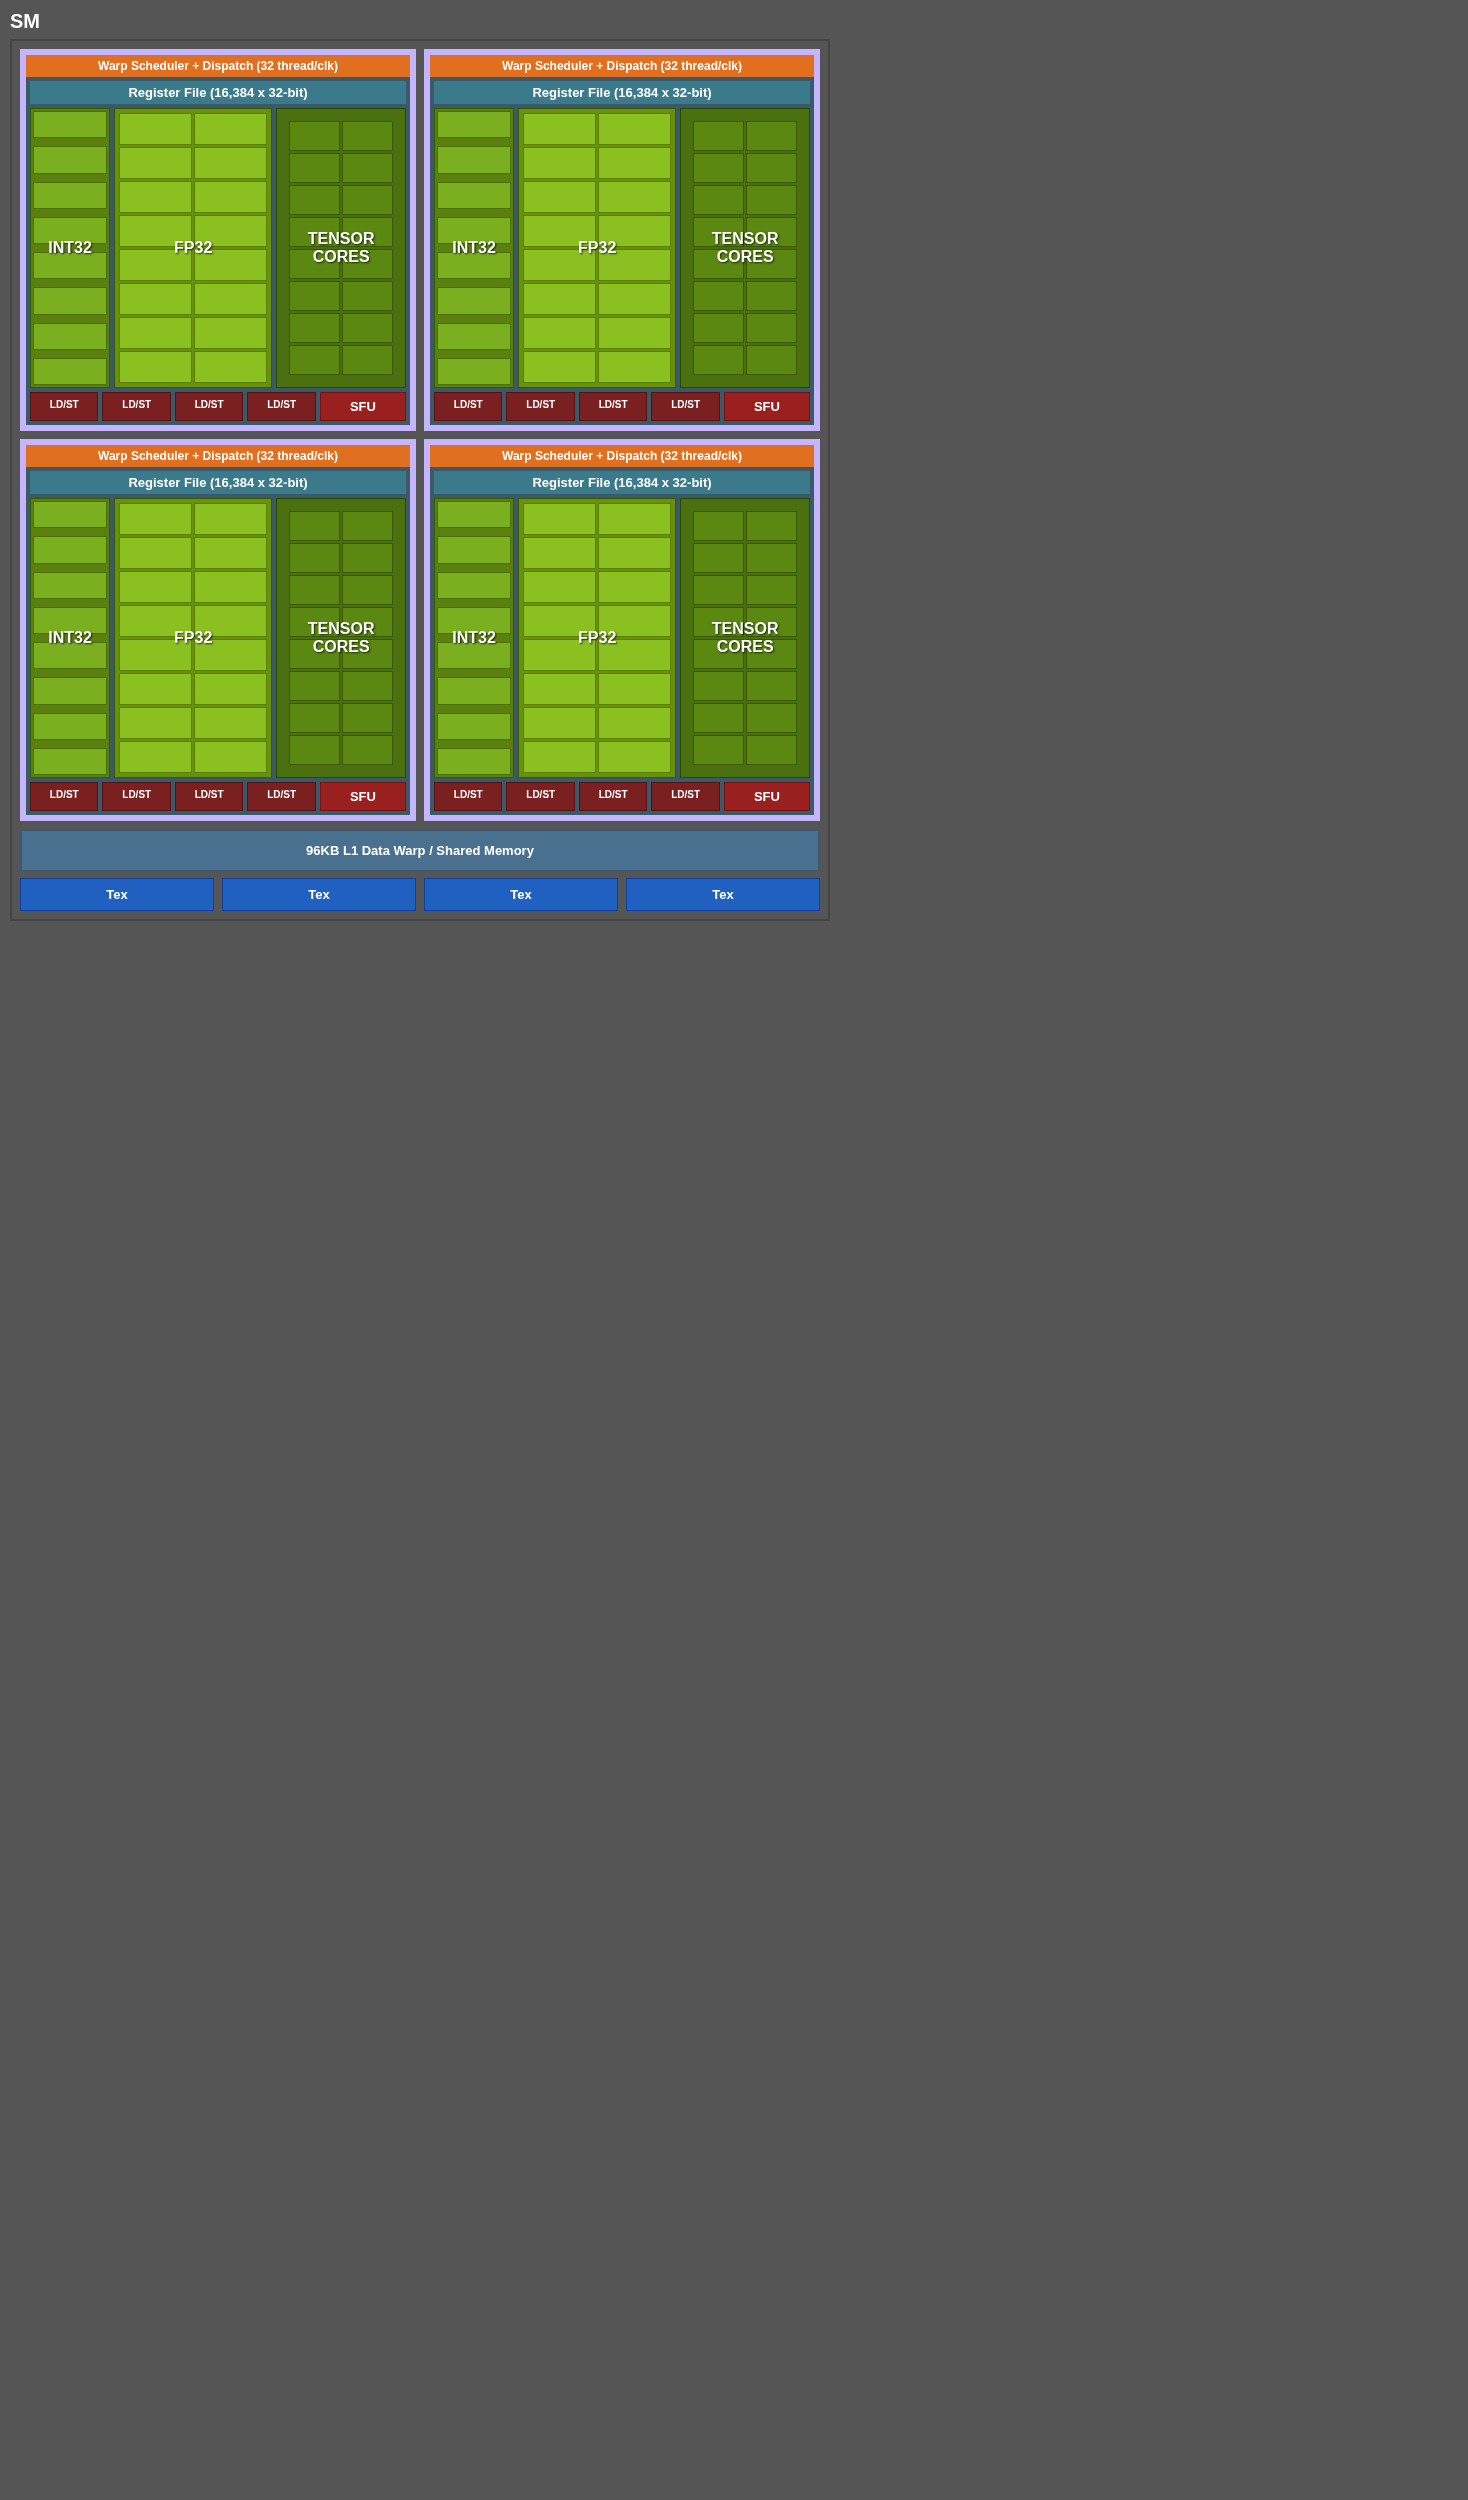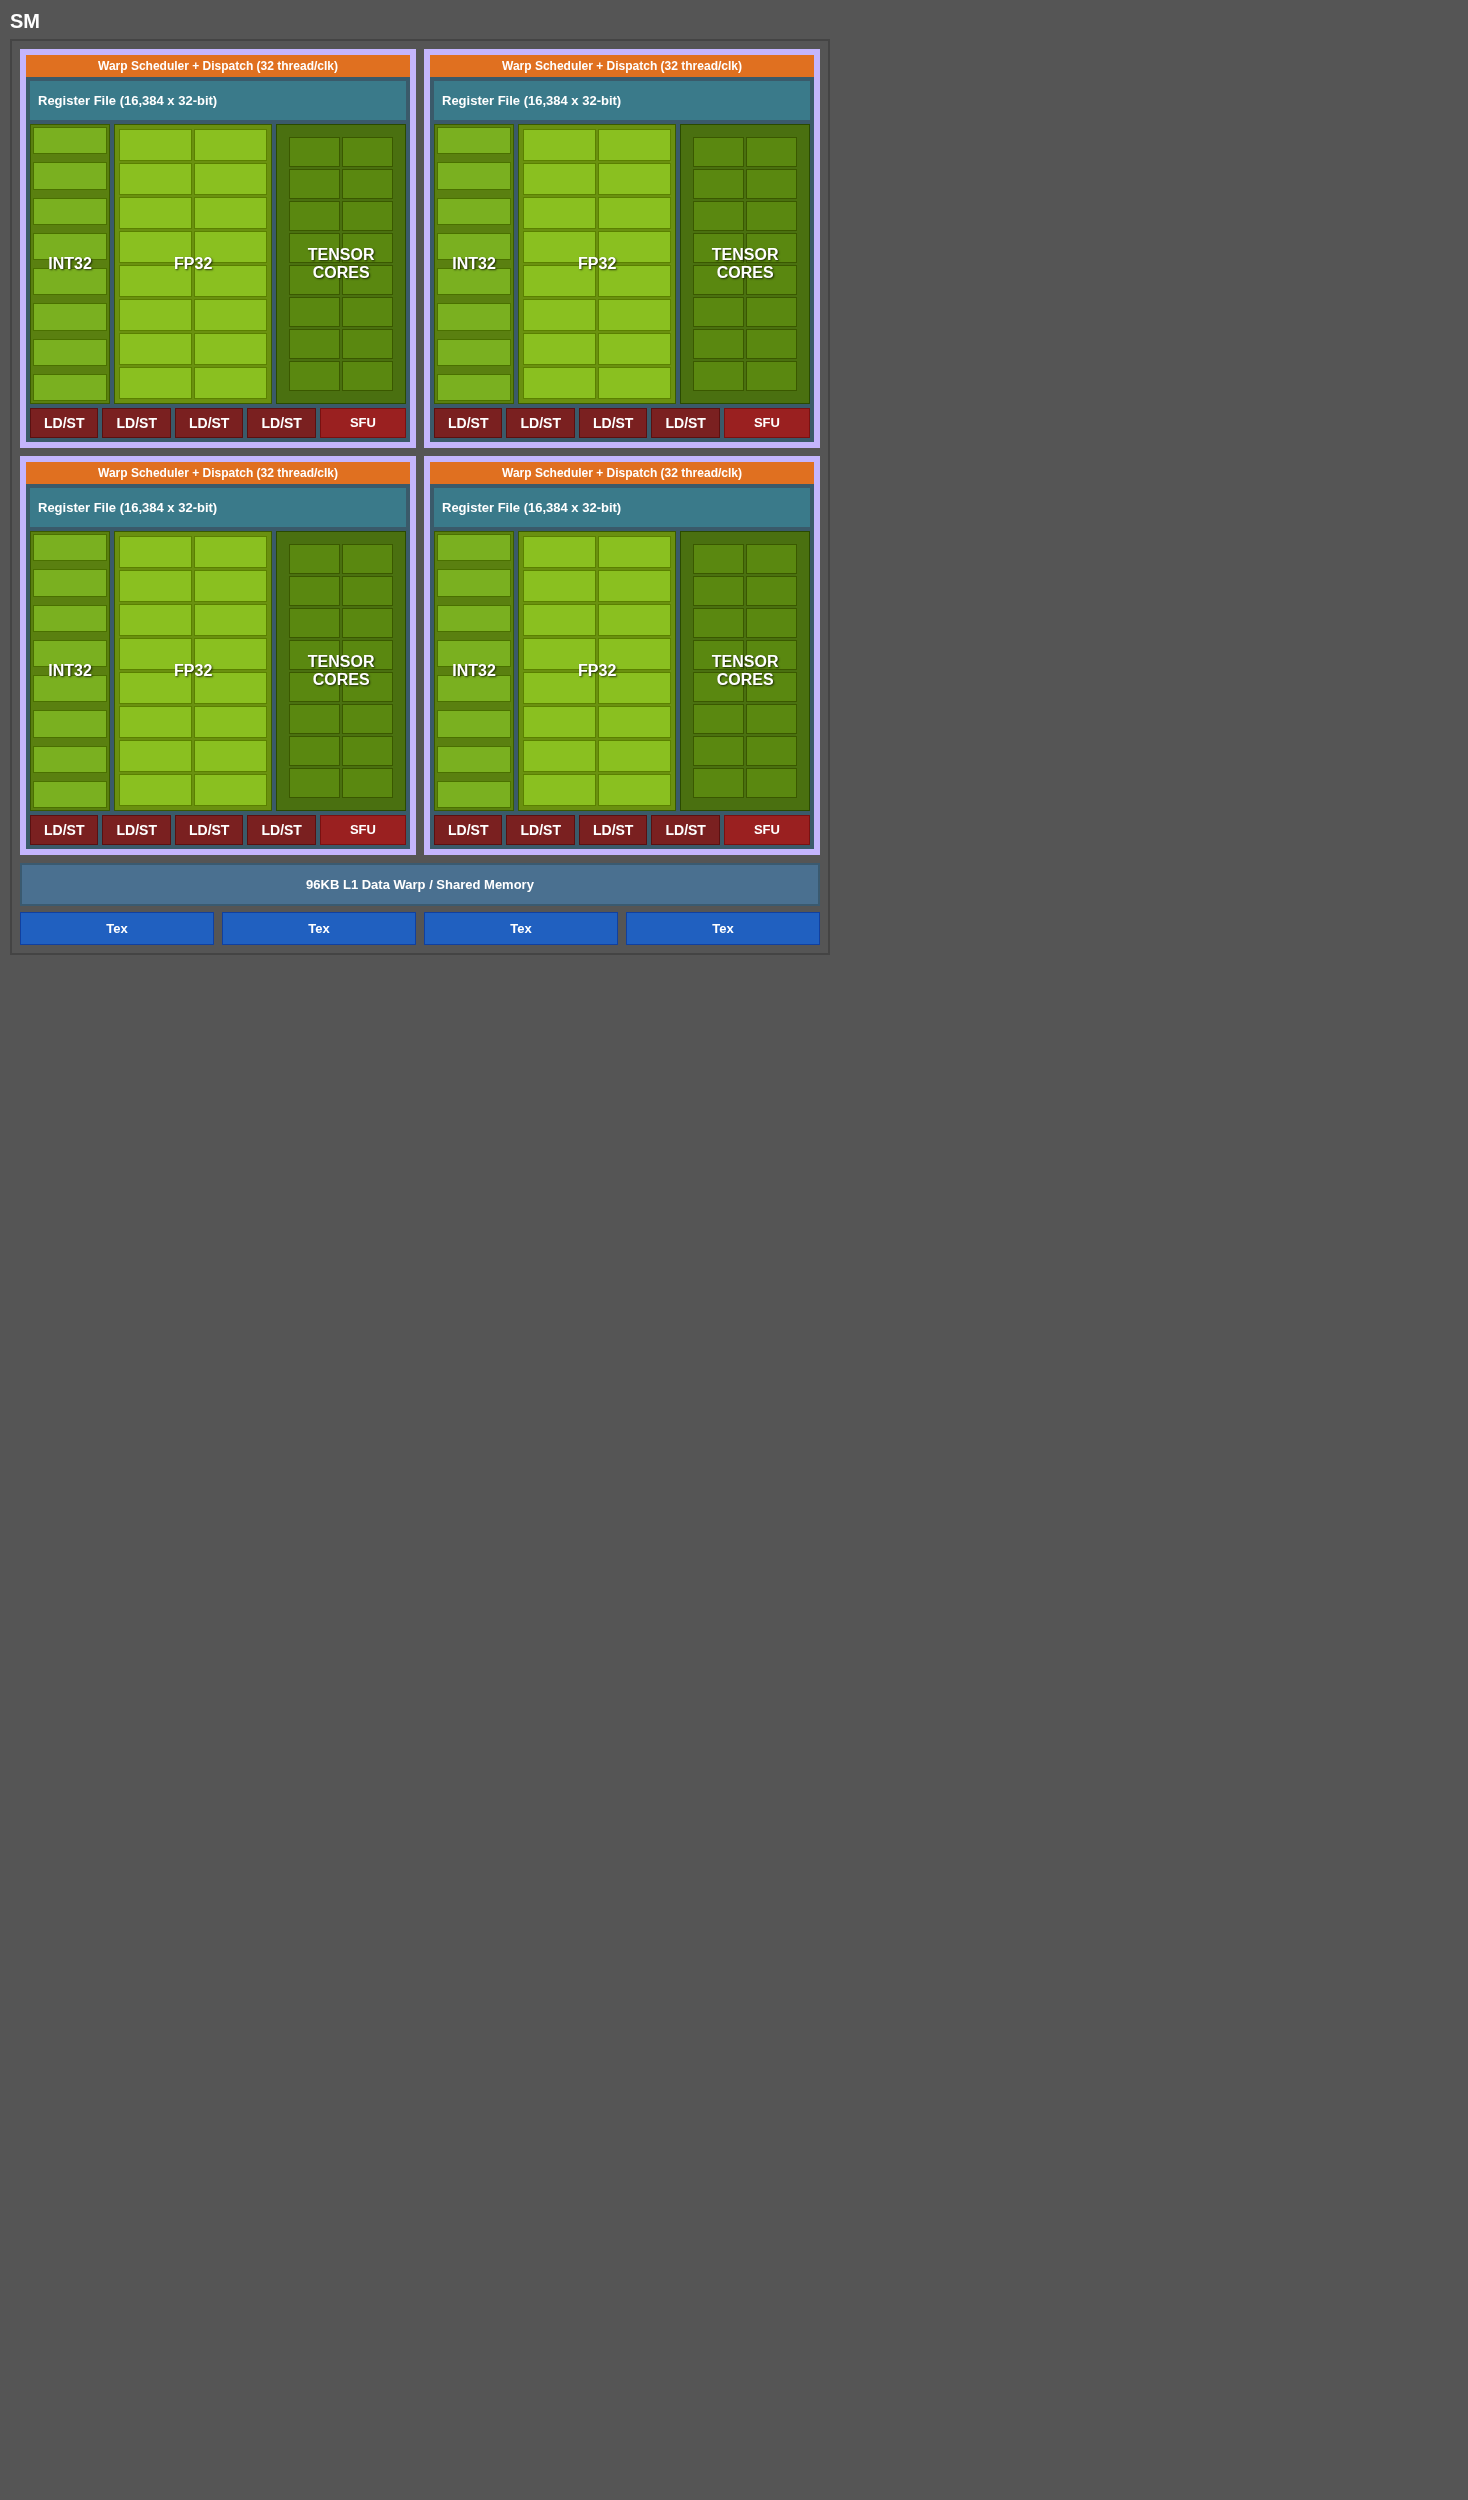--- a/index.html
+++ b/index.html
@@ -37,21 +37,22 @@
       font-size: 12px;
       font-weight: bold;
       padding: 4px 8px;
       text-align: center;
     }
     .register-file {
       background: #3a7a8a;
       color: white;
       font-size: 13px;
       font-weight: bold;
-      padding: 12px 8px;
+      padding: 4px 8px;
+      text-align: center;
       margin: 4px;
     }
     .cores-area {
       display: flex;
       flex-direction: row;
       gap: 4px;
       margin: 4px;
     }
     .int32-block {
       background: #5a8010;
@@ -117,21 +118,21 @@
     }
     .ldst-row {
       display: flex;
       flex-direction: row;
       gap: 4px;
       margin: 4px;
     }
     .ldst-btn {
       background: #7a2020;
       color: white;
-      font-size: 14px;
+      font-size: 10px;
       font-weight: bold;
       text-align: center;
       padding: 6px 4px;
       flex: 1;
       border: 1px solid #5a1010;
     }
     .sfu-btn {
       background: #9a2020;
       color: white;
       font-size: 13px;

